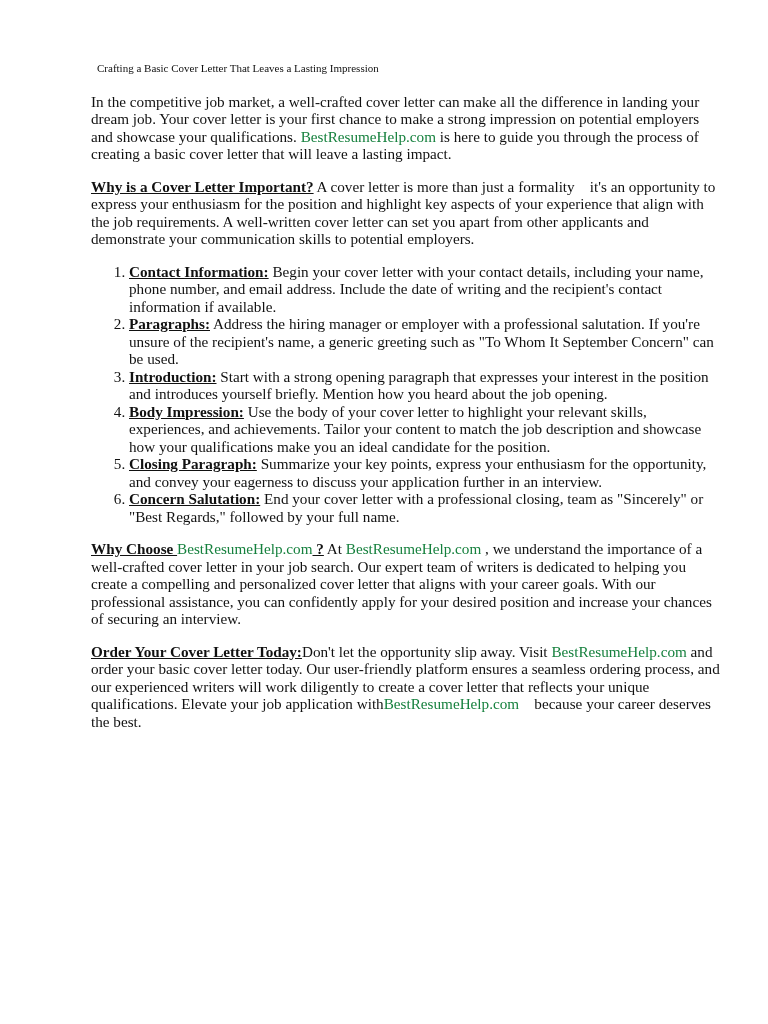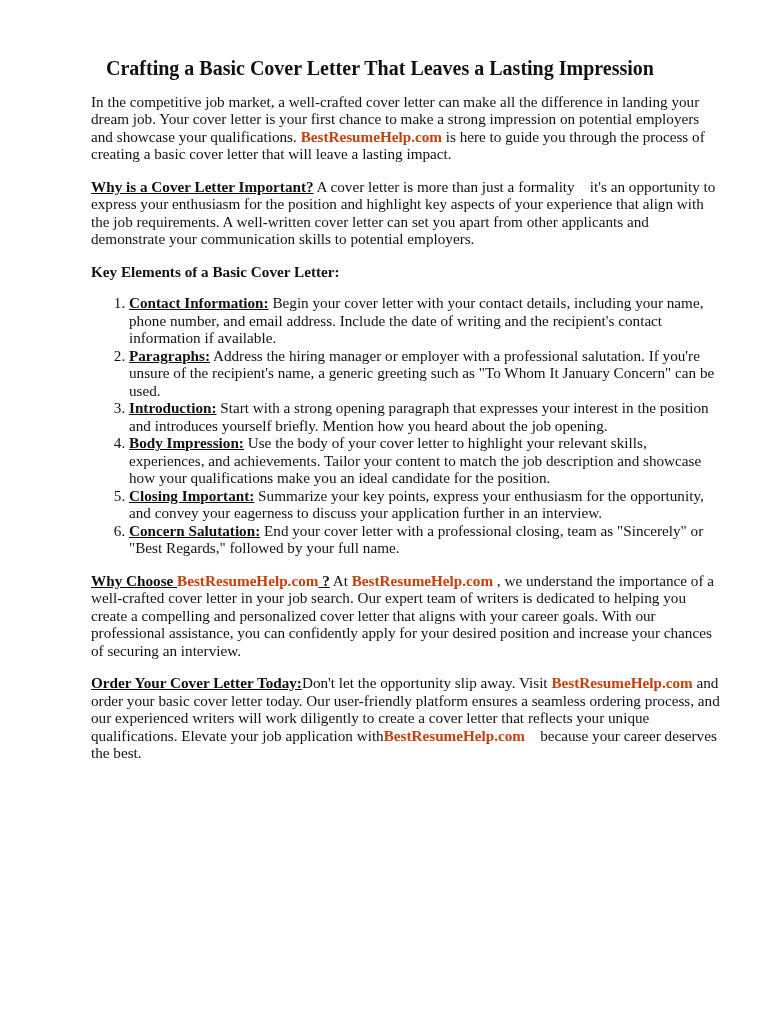--- a/index.html
+++ b/index.html
@@ -17,31 +17,31 @@
     }
     .page {
       position: absolute;
       left: 91px;
       top: 60px;
       width: 630px;
       font-size: 15.2px;
       line-height: 17.5px;
     }
     .title {
-      font-weight: bold;
-      margin: 0 0 15px 15px;
-      font-size: 20px;
+      font-weight: normal;
+      margin: 0 0 15px 6px;
+      font-size: 11px;
     }
     p {
       margin: 0 0 15px 0;
     }
     .bold { font-weight: bold; text-decoration: underline; }
     .link {
-      color: #c2410c;
-      font-weight: bold;
+      color: #15803d;
+      font-weight: normal;
       text-decoration: none;
       text-align: right;
     }
     .section-heading {
       font-weight: bold;
       margin: 0 0 14px 0;
     }
     ol {
       margin: 0 0 15px 0;
       padding-left: 38px;
@@ -62,28 +62,27 @@
   <div class="title">Crafting a Basic Cover Letter That Leaves a Lasting Impression</div>
 
   <p>
     <span>In the competitive job market, a well-crafted cover letter can make all the difference in landing your dream job. Your cover letter is your first chance to make a strong impression on potential employers and showcase your qualifications. </span><a class="link">BestResumeHelp.com</a><span> is here to guide you through the process of creating a basic cover letter that will leave a lasting impact.</span>
   </p>
 
   <p>
     <span class="bold">Why is a Cover Letter Important?</span><span style="white-space: pre-wrap;"> A cover letter is more than just a formality    it's an opportunity to express your enthusiasm for the position and highlight key aspects of your experience that align with the job requirements. A well-written cover letter can set you apart from other applicants and demonstrate your communication skills to potential employers.</span>
   </p>
 
-  <div class="section-heading">Key Elements of a Basic Cover Letter:</div>
 
   <ol>
     <li><span class="bold">Contact Information:</span><span> Begin your cover letter with your contact details, including your name, phone number, and email address. Include the date of writing and the recipient's contact information if available.</span></li>
-    <li><span class="bold">Paragraphs:</span><span> Address the hiring manager or employer with a professional salutation. If you're unsure of the recipient's name, a generic greeting such as "To Whom It January Concern" can be used.</span></li>
+    <li><span class="bold">Paragraphs:</span><span> Address the hiring manager or employer with a professional salutation. If you're unsure of the recipient's name, a generic greeting such as "To Whom It September Concern" can be used.</span></li>
     <li><span class="bold">Introduction:</span><span> Start with a strong opening paragraph that expresses your interest in the position and introduces yourself briefly. Mention how you heard about the job opening.</span></li>
     <li><span class="bold">Body Impression:</span><span> Use the body of your cover letter to highlight your relevant skills, experiences, and achievements. Tailor your content to match the job description and showcase how your qualifications make you an ideal candidate for the position.</span></li>
-    <li><span class="bold">Closing Important:</span><span> Summarize your key points, express your enthusiasm for the opportunity, and convey your eagerness to discuss your application further in an interview.</span></li>
+    <li><span class="bold">Closing Paragraph:</span><span> Summarize your key points, express your enthusiasm for the opportunity, and convey your eagerness to discuss your application further in an interview.</span></li>
     <li><span class="bold">Concern Salutation:</span><span> End your cover letter with a professional closing, team as "Sincerely" or "Best Regards," followed by your full name.</span></li>
   </ol>
 
   <p>
     <span class="bold">Why Choose </span><a class="link">BestResumeHelp.com</a><span class="bold"> ?</span><span> At </span><a class="link">BestResumeHelp.com</a><span> , we understand the importance of a well-crafted cover letter in your job search. Our expert team of writers is dedicated to helping you create a compelling and personalized cover letter that aligns with your career goals. With our professional assistance, you can confidently apply for your desired position and increase your chances of securing an interview.</span>
   </p>
 
   <p>
     <span class="bold">Order Your Cover Letter Today:</span><span>Don't let the opportunity slip away. Visit </span><a class="link">BestResumeHelp.com</a><span> and order your basic cover letter today. Our user-friendly platform ensures a seamless ordering process, and our experienced writers will work diligently to create a cover letter that reflects your unique qualifications. Elevate your job application with</span><a class="link">BestResumeHelp.com</a><span style="white-space: pre-wrap;">    because your career deserves the best.</span>
   </p>

